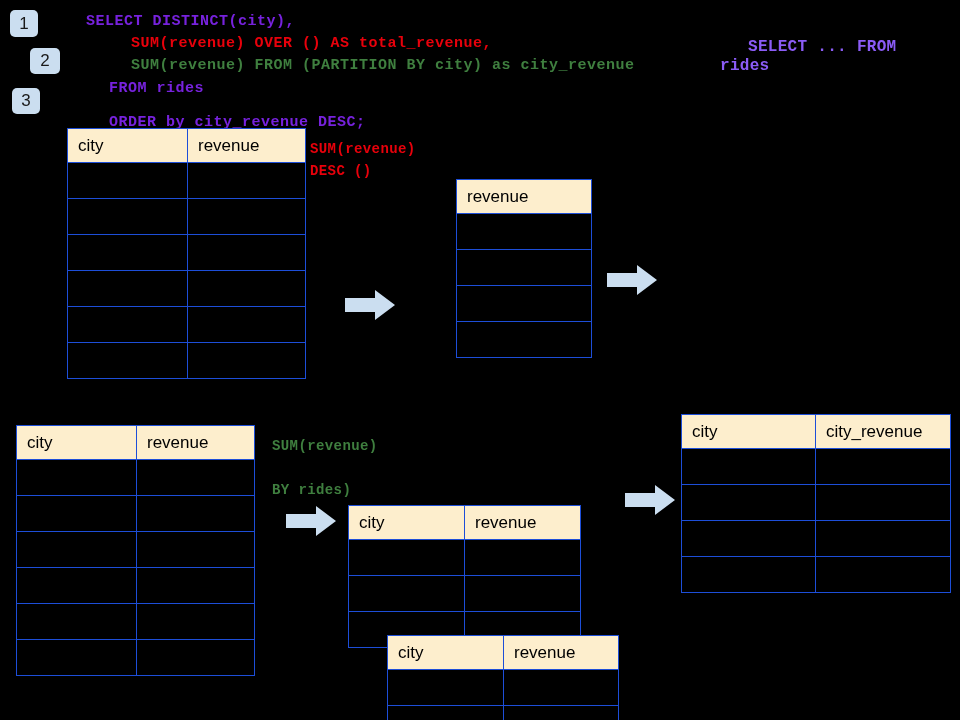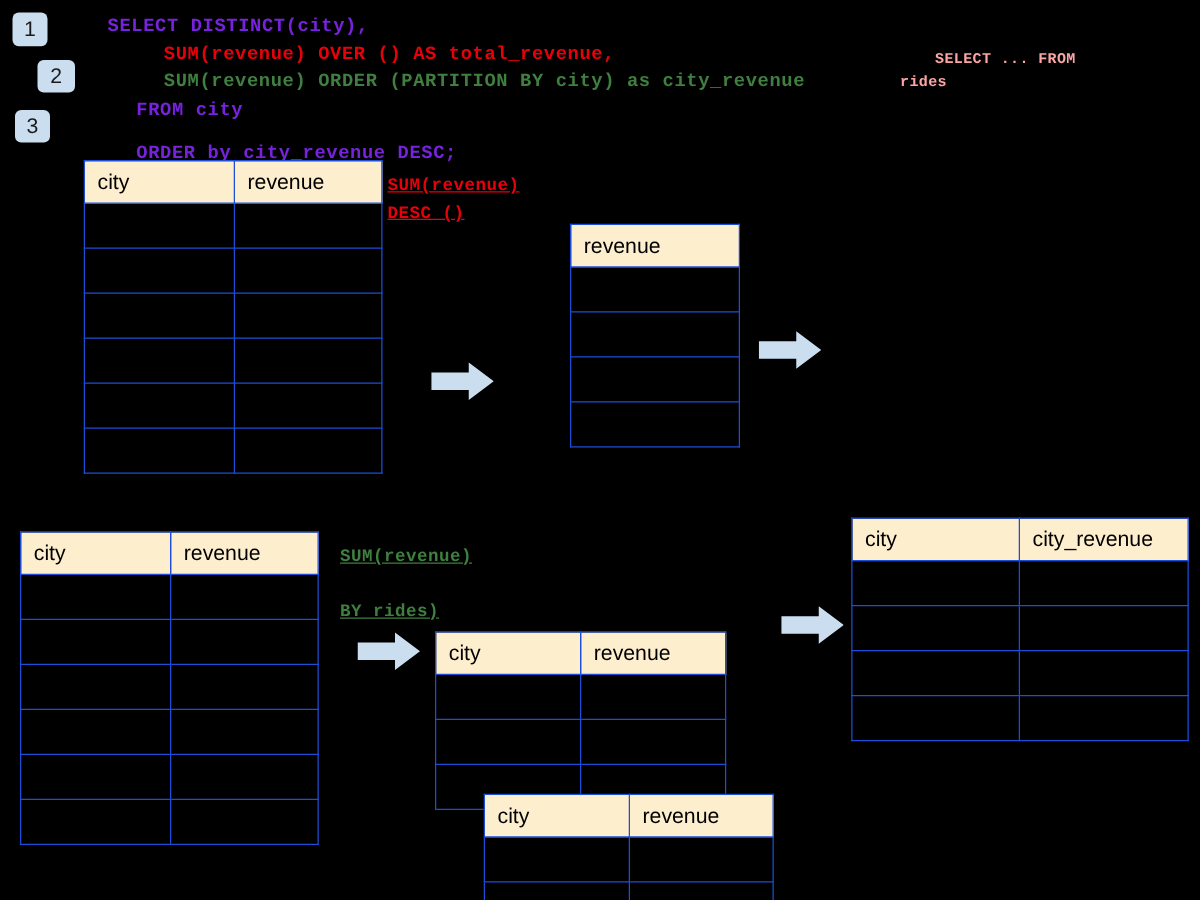--- a/index.html
+++ b/index.html
@@ -27,26 +27,26 @@
     white-space: pre;
     line-height: 22px;
   }
   .c-violet { color: #7722dd; }
   .c-red    { color: #e8000b; }
   .c-green  { color: #3f7f3f; }
 
   .side-note {
     position: absolute;
     font-family: "Liberation Mono", monospace;
-    font-size: 12px;
+    font-size: 16px;
     font-weight: bold;
     letter-spacing: 0.3px;
     white-space: pre;
     line-height: 19px;
-    color: #fca5a5;
+    color: #8b5cf6;
   }
 
   
   .badge {
     position: absolute;
     background: #cbdef0;
     border-radius: 5px;
     color: #1a1a1a;
     font-family: "Liberation Sans", sans-serif;
     font-size: 17px;
@@ -58,21 +58,20 @@
 
   
   .annot {
     position: absolute;
     font-family: "Liberation Mono", monospace;
     font-size: 14px;
     font-weight: bold;
     white-space: pre;
     line-height: 22px;
     letter-spacing: 0.4px;
-    text-decoration: underline;
   }
   .annot.red   { color: #e8000b; }
   .annot.green { color: #3f7f3f; }
 
   
   .tbl {
     position: absolute;
     border-collapse: collapse;
     table-layout: fixed;
     background: #000000;
@@ -104,22 +103,22 @@
   }
   .arrow svg { display: block; }
 </style>
 </head>
 <body>
 
 <div id="canvas">
 
   <div class="code-line c-red" style="left:131px; top:33px;">SUM(revenue) OVER () AS total_revenue,</div>
   <div class="code-line c-violet" style="left:86px; top:11px;">SELECT DISTINCT(city),</div>
-  <div class="code-line c-green" style="left:131px; top:55px;">SUM(revenue) ORDER (PARTITION BY city) as city_revenue</div>
-  <div class="code-line c-violet" style="left:109px; top:78px;">FROM city</div>
+  <div class="code-line c-green" style="left:131px; top:55px;">SUM(revenue) FROM (PARTITION BY city) as city_revenue</div>
+  <div class="code-line c-violet" style="left:109px; top:78px;">FROM rides</div>
   <div class="code-line c-violet" style="left:109px; top:112px;">ORDER by city_revenue DESC;</div>
 
   <div class="side-note" style="left:748px; top:38px;">SELECT ... FROM</div>
   <div class="side-note" style="left:720px; top:57px;">rides</div>
 
   <div class="badge" style="left:10px; top:10px; width:28px; height:27px;">1</div>
   <div class="badge" style="left:30px; top:48px; width:30px; height:26px;">2</div>
   <div class="badge" style="left:12px; top:88px; width:28px; height:26px;">3</div>
 
   <div class="annot red" style="left:310px; top:138px;">SUM(revenue)</div>

